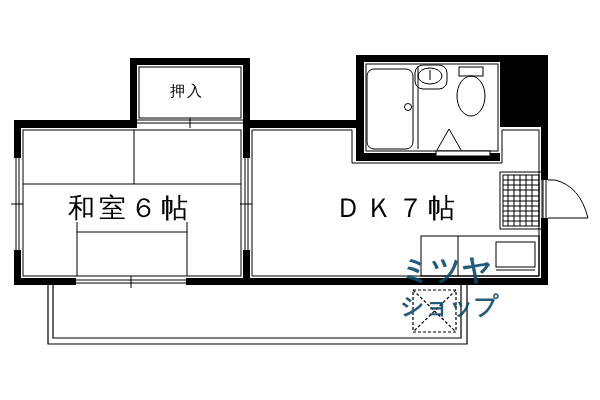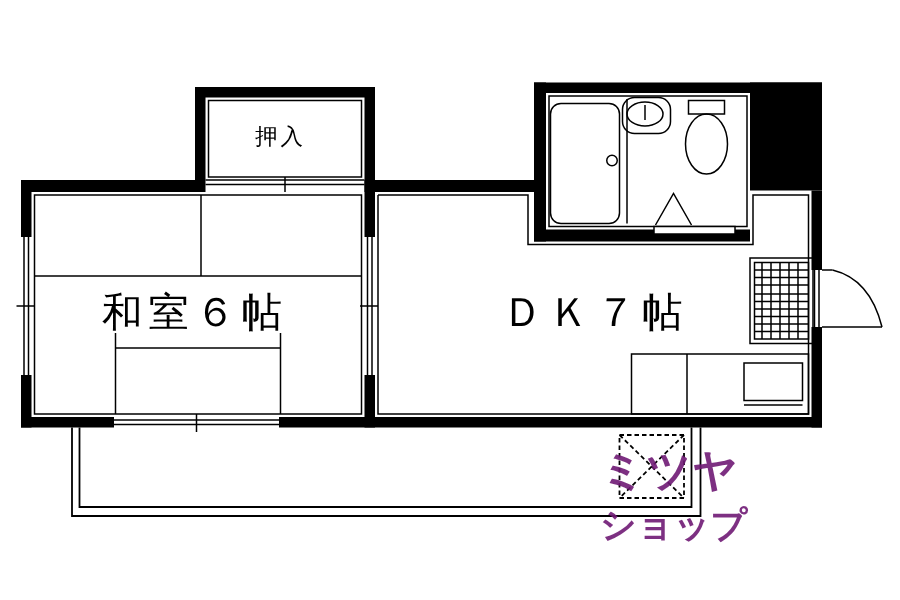--- a/index.html
+++ b/index.html
@@ -1,21 +1,21 @@
 <!DOCTYPE html>
 <html><head>
 <meta charset="utf-8">
 <style>
   html,body{margin:0;padding:0;background:#fff;}
   body{width:600px;height:400px;overflow:hidden;position:relative;}
   svg{position:absolute;left:0;top:0;}
   .lbl{position:absolute;font-family:"DejaVu Sans",sans-serif;color:#000;white-space:nowrap;text-align:right;}
   .room-lbl{font-size:27px;letter-spacing:4px;}
   .small-lbl{font-size:15px;letter-spacing:2px;}
-  .wm{position:absolute;font-family:Liberation Sans, sans-serif;font-weight:bold;color:#701a75;white-space:nowrap;opacity:0.9;margin-top:44px;}
+  .wm{position:absolute;font-family:Liberation Sans, sans-serif;font-weight:bold;color:#0c4a6e;white-space:nowrap;opacity:0.9;}
 </style>
 </head>
 <body>
 
 <svg width="600" height="400" viewBox="0 0 600 400">
   <g fill="none" stroke="#000" stroke-width="1.2">
 
     <g>
       <polyline points="48,285 48,344 467,344 467,285"></polyline>
       <polyline points="53,285 53,338 461,338 461,285"></polyline>

